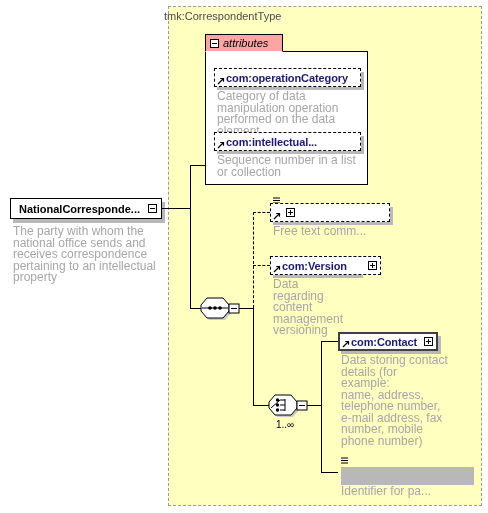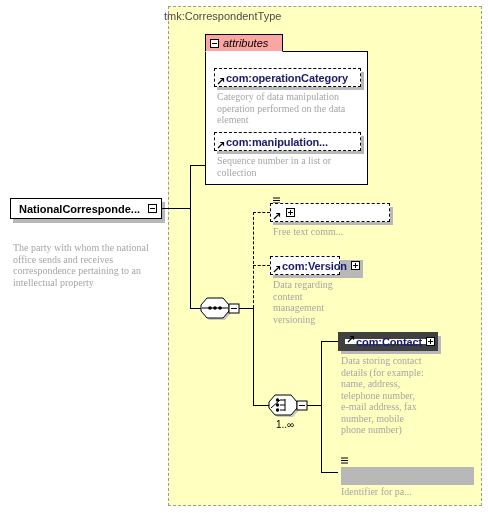--- a/index.html
+++ b/index.html
@@ -98,21 +98,21 @@
   
   .node {
     position: absolute;
     background: #ffffff;
     box-sizing: border-box;
     height: 19px;
     display: flex;
     align-items: center;
     padding: 0 3px 0 11px;
   }
-  .node.solid   { border: 7px solid #404040; }
+  .node.solid   { border: 2px solid #404040; }
   .node.dashed  { border: 1px dashed #000000; }
   .node-shadow {
     position: absolute;
     background: #b8b8b8;
     z-index: 0;
   }
   .node-label {
     font-size: 11px;
     font-weight: bold;
     color: #1a1a6a;
@@ -133,25 +133,24 @@
   
   .list-glyph {
     position: absolute;
     width: 9px;
     height: 9px;
   }
 
   
   .doc {
     position: absolute;
-    font-size: 10px;
+    font-size: 12px;
     color: #a6a6a6;
     line-height: 11.5px;
     white-space: pre-line;
-    font-family: Liberation Serif, serif;
   }
 
   
   .root-node {
     position: absolute;
     left: 10px;
     top: 198px;
     width: 152px;
     height: 21px;
     background: #ffffff;
@@ -225,30 +224,30 @@
     </svg>
     <span class="node-label">com:operationCategory</span>
   </div>
   <div class="doc" style="left:217px; top:91px; width:146px;">Category of data manipulation operation performed on the data element</div>
 
   <div class="node-shadow" style="left:217px; top:136px; width:147px; height:18px;"></div>
   <div class="node dashed" style="left:214px; top:132px; width:147px;">
     <svg class="ref-arrow" viewBox="0 0 8 8">
       <path d="M1 7 L6.5 1.5 M3.2 1.5 L6.5 1.5 L6.5 4.8" stroke="#000" stroke-width="1.2" fill="none"></path>
     </svg>
-    <span class="node-label">com:manipulation...</span>
+    <span class="node-label">com:intellectual...</span>
   </div>
   <div class="doc" style="left:217px; top:155px; width:146px;">Sequence number in a list or collection</div>
 
   <div class="node-shadow" style="left:13px; top:202px; width:152px; height:21px;"></div>
   <div class="root-node">
     <span class="root-label">NationalCorresponde...</span>
     <span class="minus-box"></span>
   </div>
-  <div class="doc" style="left:13px; top:242px; width:150px;">The party with whom the national office sends and receives correspondence pertaining to an intellectual property</div>
+  <div class="doc" style="left:13px; top:226px; width:150px;">The party with whom the national office sends and receives correspondence pertaining to an intellectual property</div>
 
   <div class="line h-solid" style="left:162px; top:208px; width:28px;"></div>
 
   <div class="line v-solid" style="left:190px; top:165px; height:143px;"></div>
 
   <div class="line h-solid" style="left:190px; top:165px; width:16px;"></div>
 
   <div class="line h-solid" style="left:190px; top:308px; width:12px;"></div>
 
   <div class="compositor" style="left:199px; top:295px;">
@@ -279,21 +278,21 @@
   <div class="node-shadow" style="left:273px; top:207px; width:120px; height:18px;"></div>
   <div class="node dashed" style="left:270px; top:203px; width:120px;">
     <svg class="ref-arrow" viewBox="0 0 8 8">
       <path d="M1 7 L6.5 1.5 M3.2 1.5 L6.5 1.5 L6.5 4.8" stroke="#000" stroke-width="1.2" fill="none"></path>
     </svg>
     <span class="plus-box"></span>
   </div>
   <div class="doc" style="left:273px; top:226px; width:115px;">Free text comm...</div>
 
   <div class="node-shadow" style="left:273px; top:260px; width:90px; height:18px;"></div>
-  <div class="node dashed" style="left:270px; top:256px; width:70px;">
+  <div class="node dashed" style="left:270px; top:256px; width:111px;">
     <svg class="ref-arrow" viewBox="0 0 8 8">
       <path d="M1 7 L6.5 1.5 M3.2 1.5 L6.5 1.5 L6.5 4.8" stroke="#000" stroke-width="1.2" fill="none"></path>
     </svg>
     <span class="node-label">com:Version</span>
     <span class="plus-box"></span>
   </div>
   <div class="doc" style="left:273px; top:279px; width:60px;">Data regarding
 content
 management
 versioning</div>

